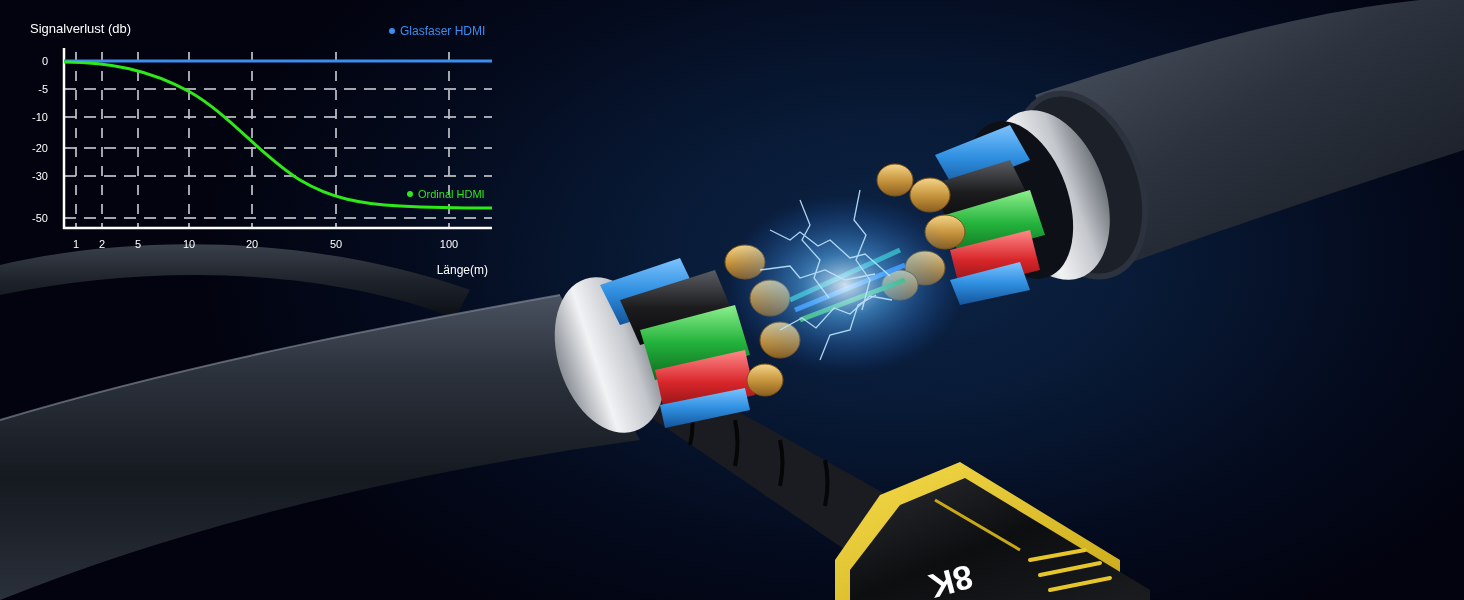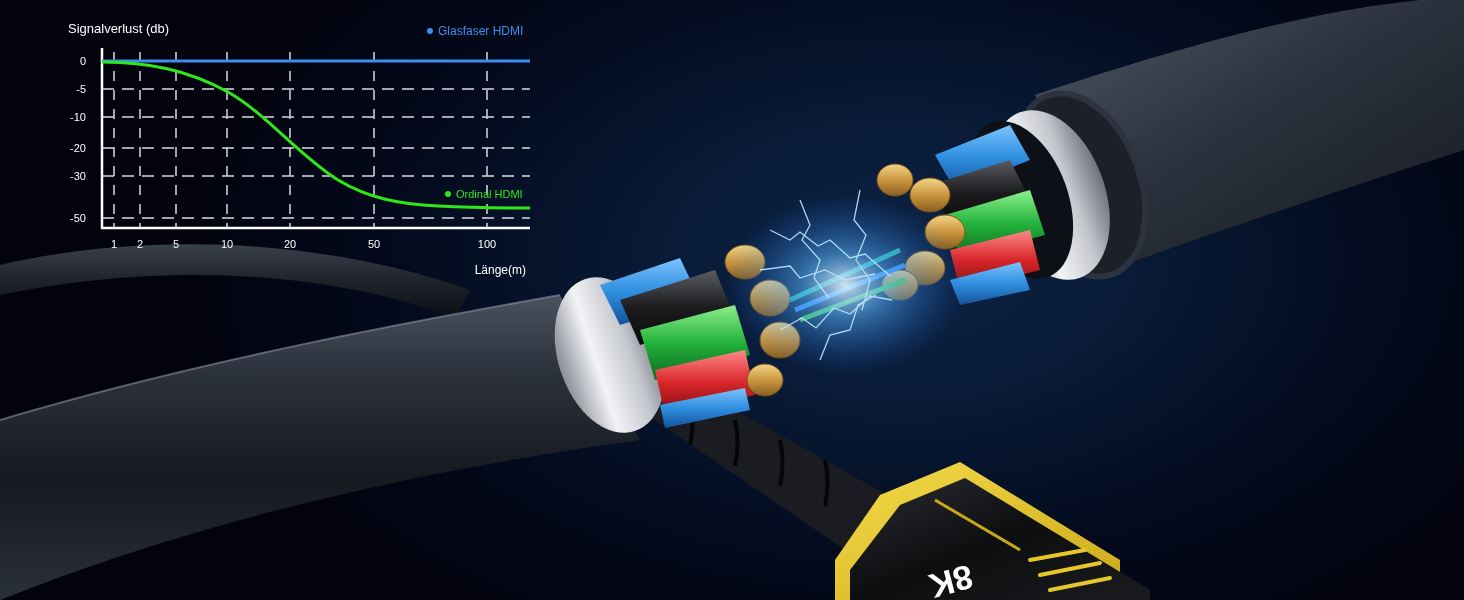--- a/index.html
+++ b/index.html
@@ -1,20 +1,20 @@
 <!DOCTYPE html>
 <html><head>
 <meta charset="utf-8">
 <style>
   html, body { margin:0; padding:0; }
   body { width:1464px; height:600px; overflow:hidden; position:relative;
     background: radial-gradient(ellipse 700px 420px at 900px 260px, #0d2446 0%, #081a36 35%, #040b1e 70%, #02030f 100%);
     font-family: "Liberation Sans", sans-serif; }
   .scene { position:absolute; inset:0; }
-  .chart { position:absolute; left:0; top:0; width:520px; height:290px;padding-left:38px; }
+  .chart { position:absolute; left:0; top:0; width:520px; height:290px; }
   .chart text { font-family: "Liberation Sans", sans-serif; }
 </style>
 </head>
 <body>
 
 <div class="scene">
 <svg width="1464" height="600" viewBox="0 0 1464 600" xmlns="http://www.w3.org/2000/svg">
   <defs>
     <linearGradient id="jacketL" x1="0" y1="0" x2="0" y2="1">
       <stop offset="0" stop-color="#4a5260"></stop>

